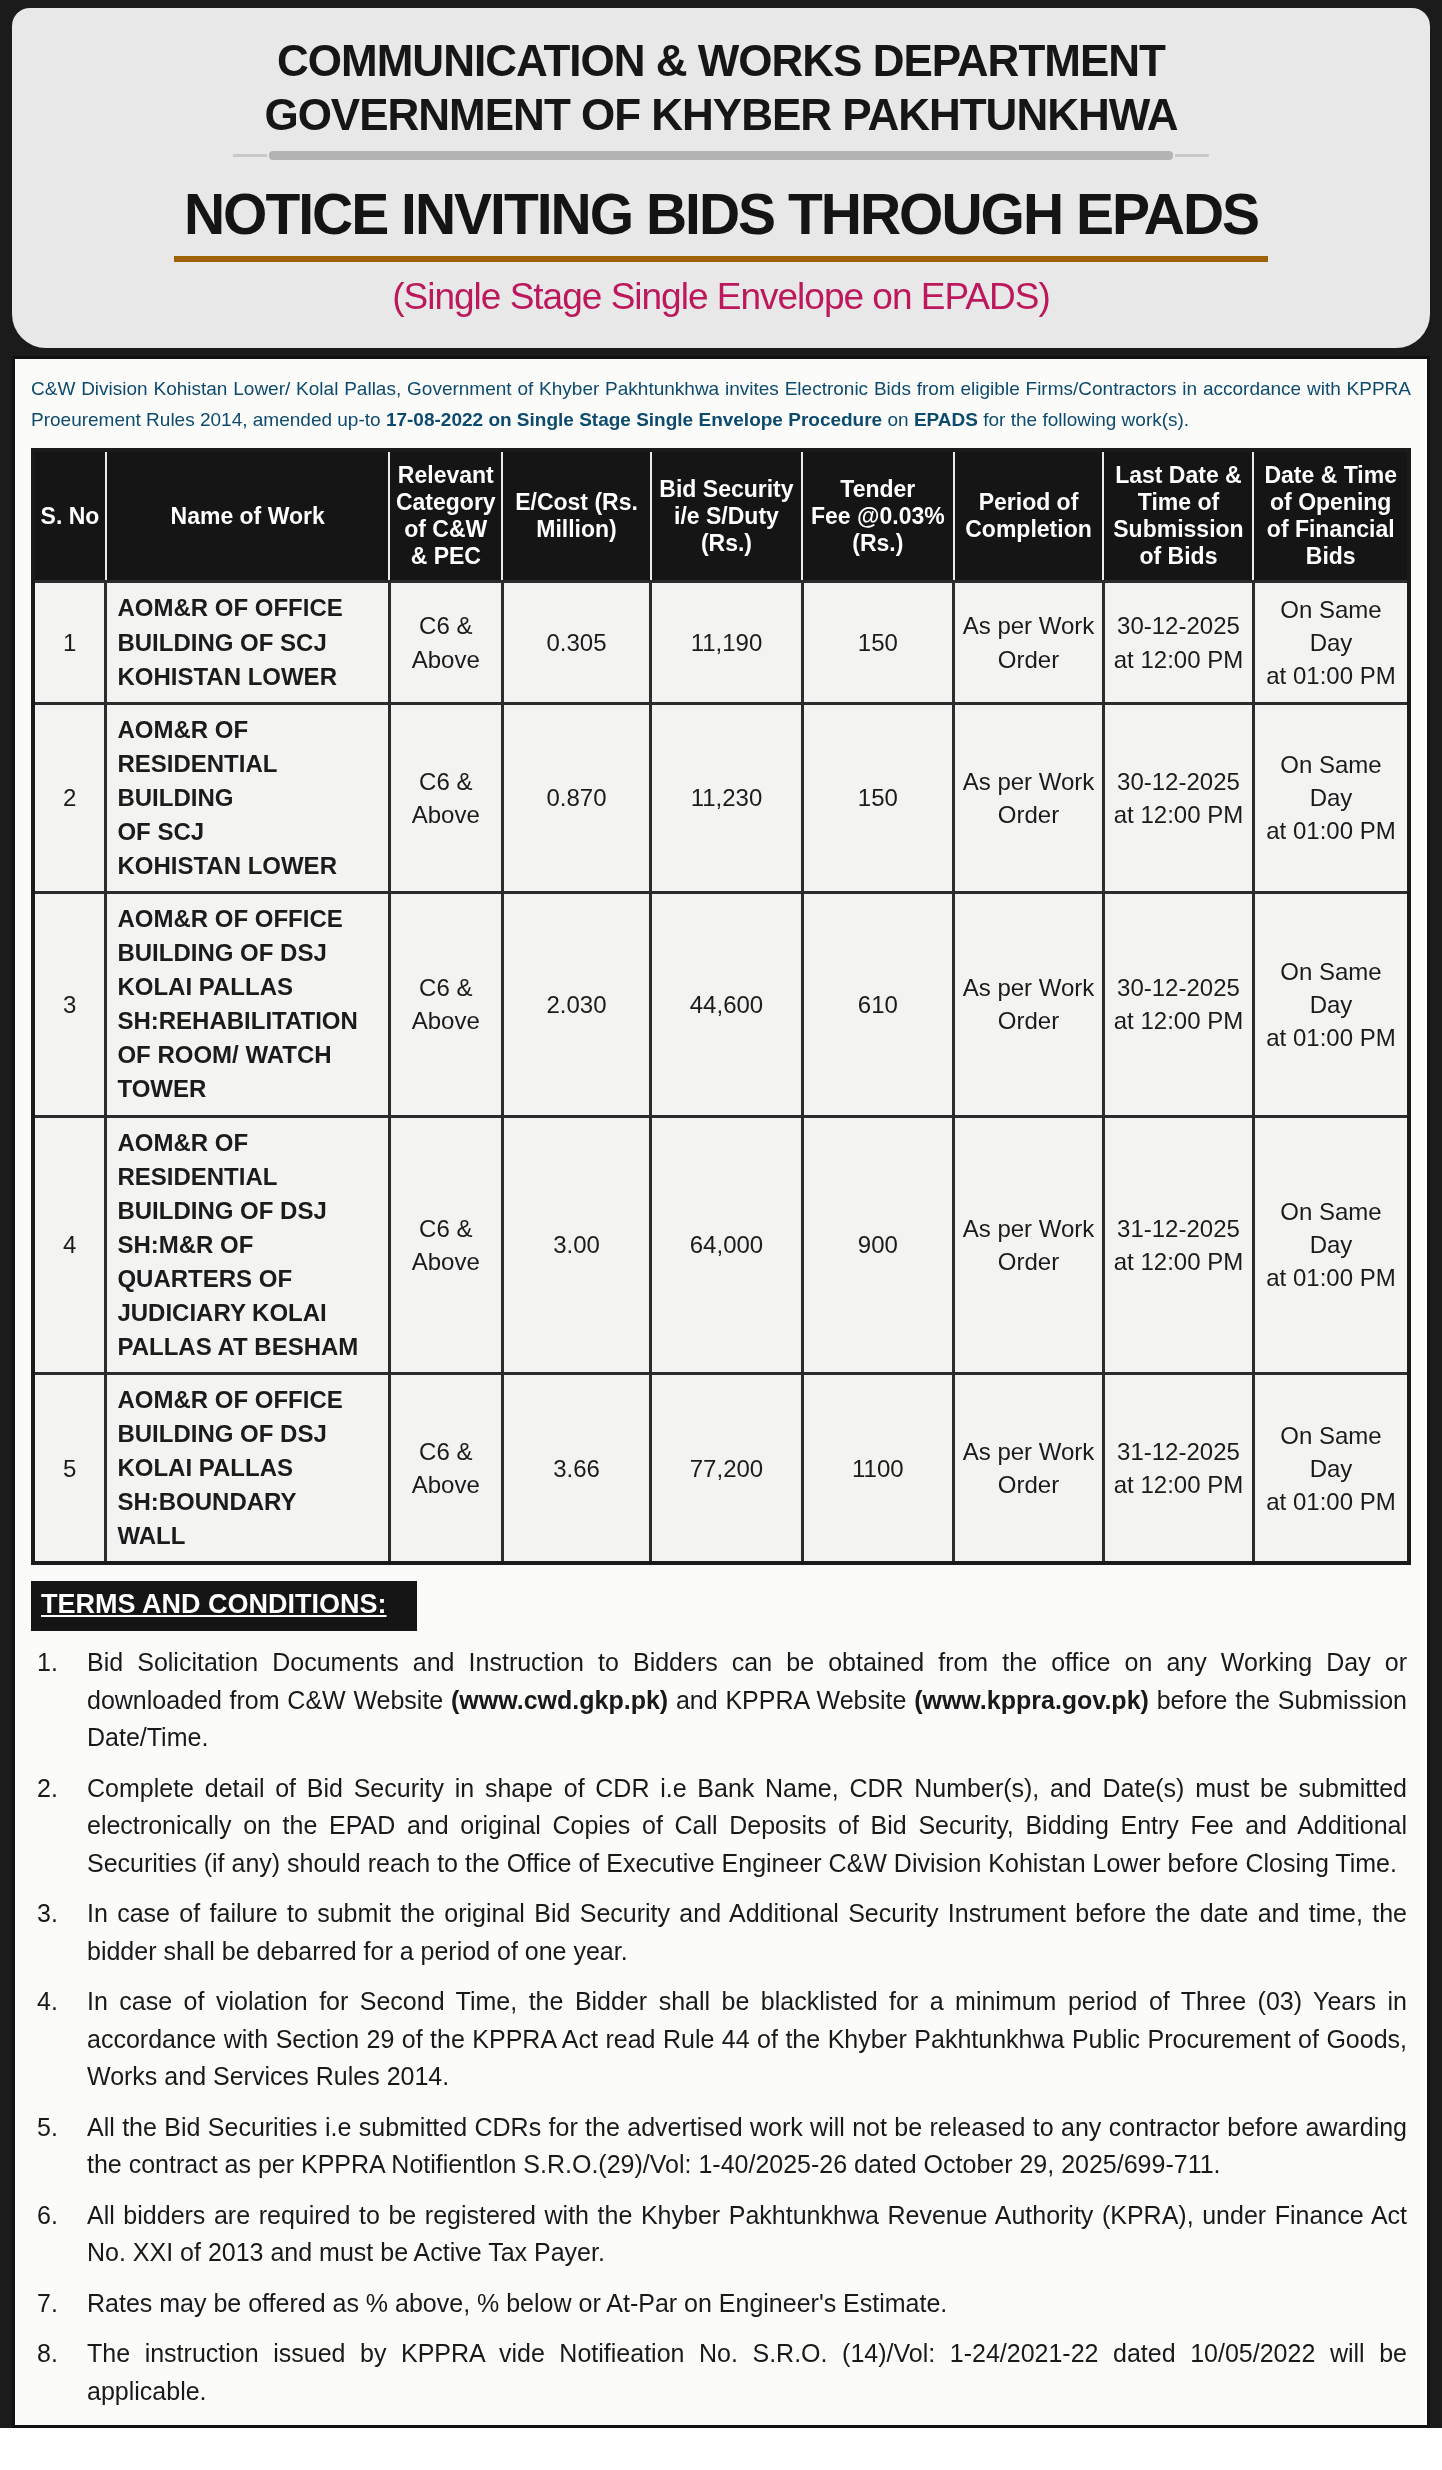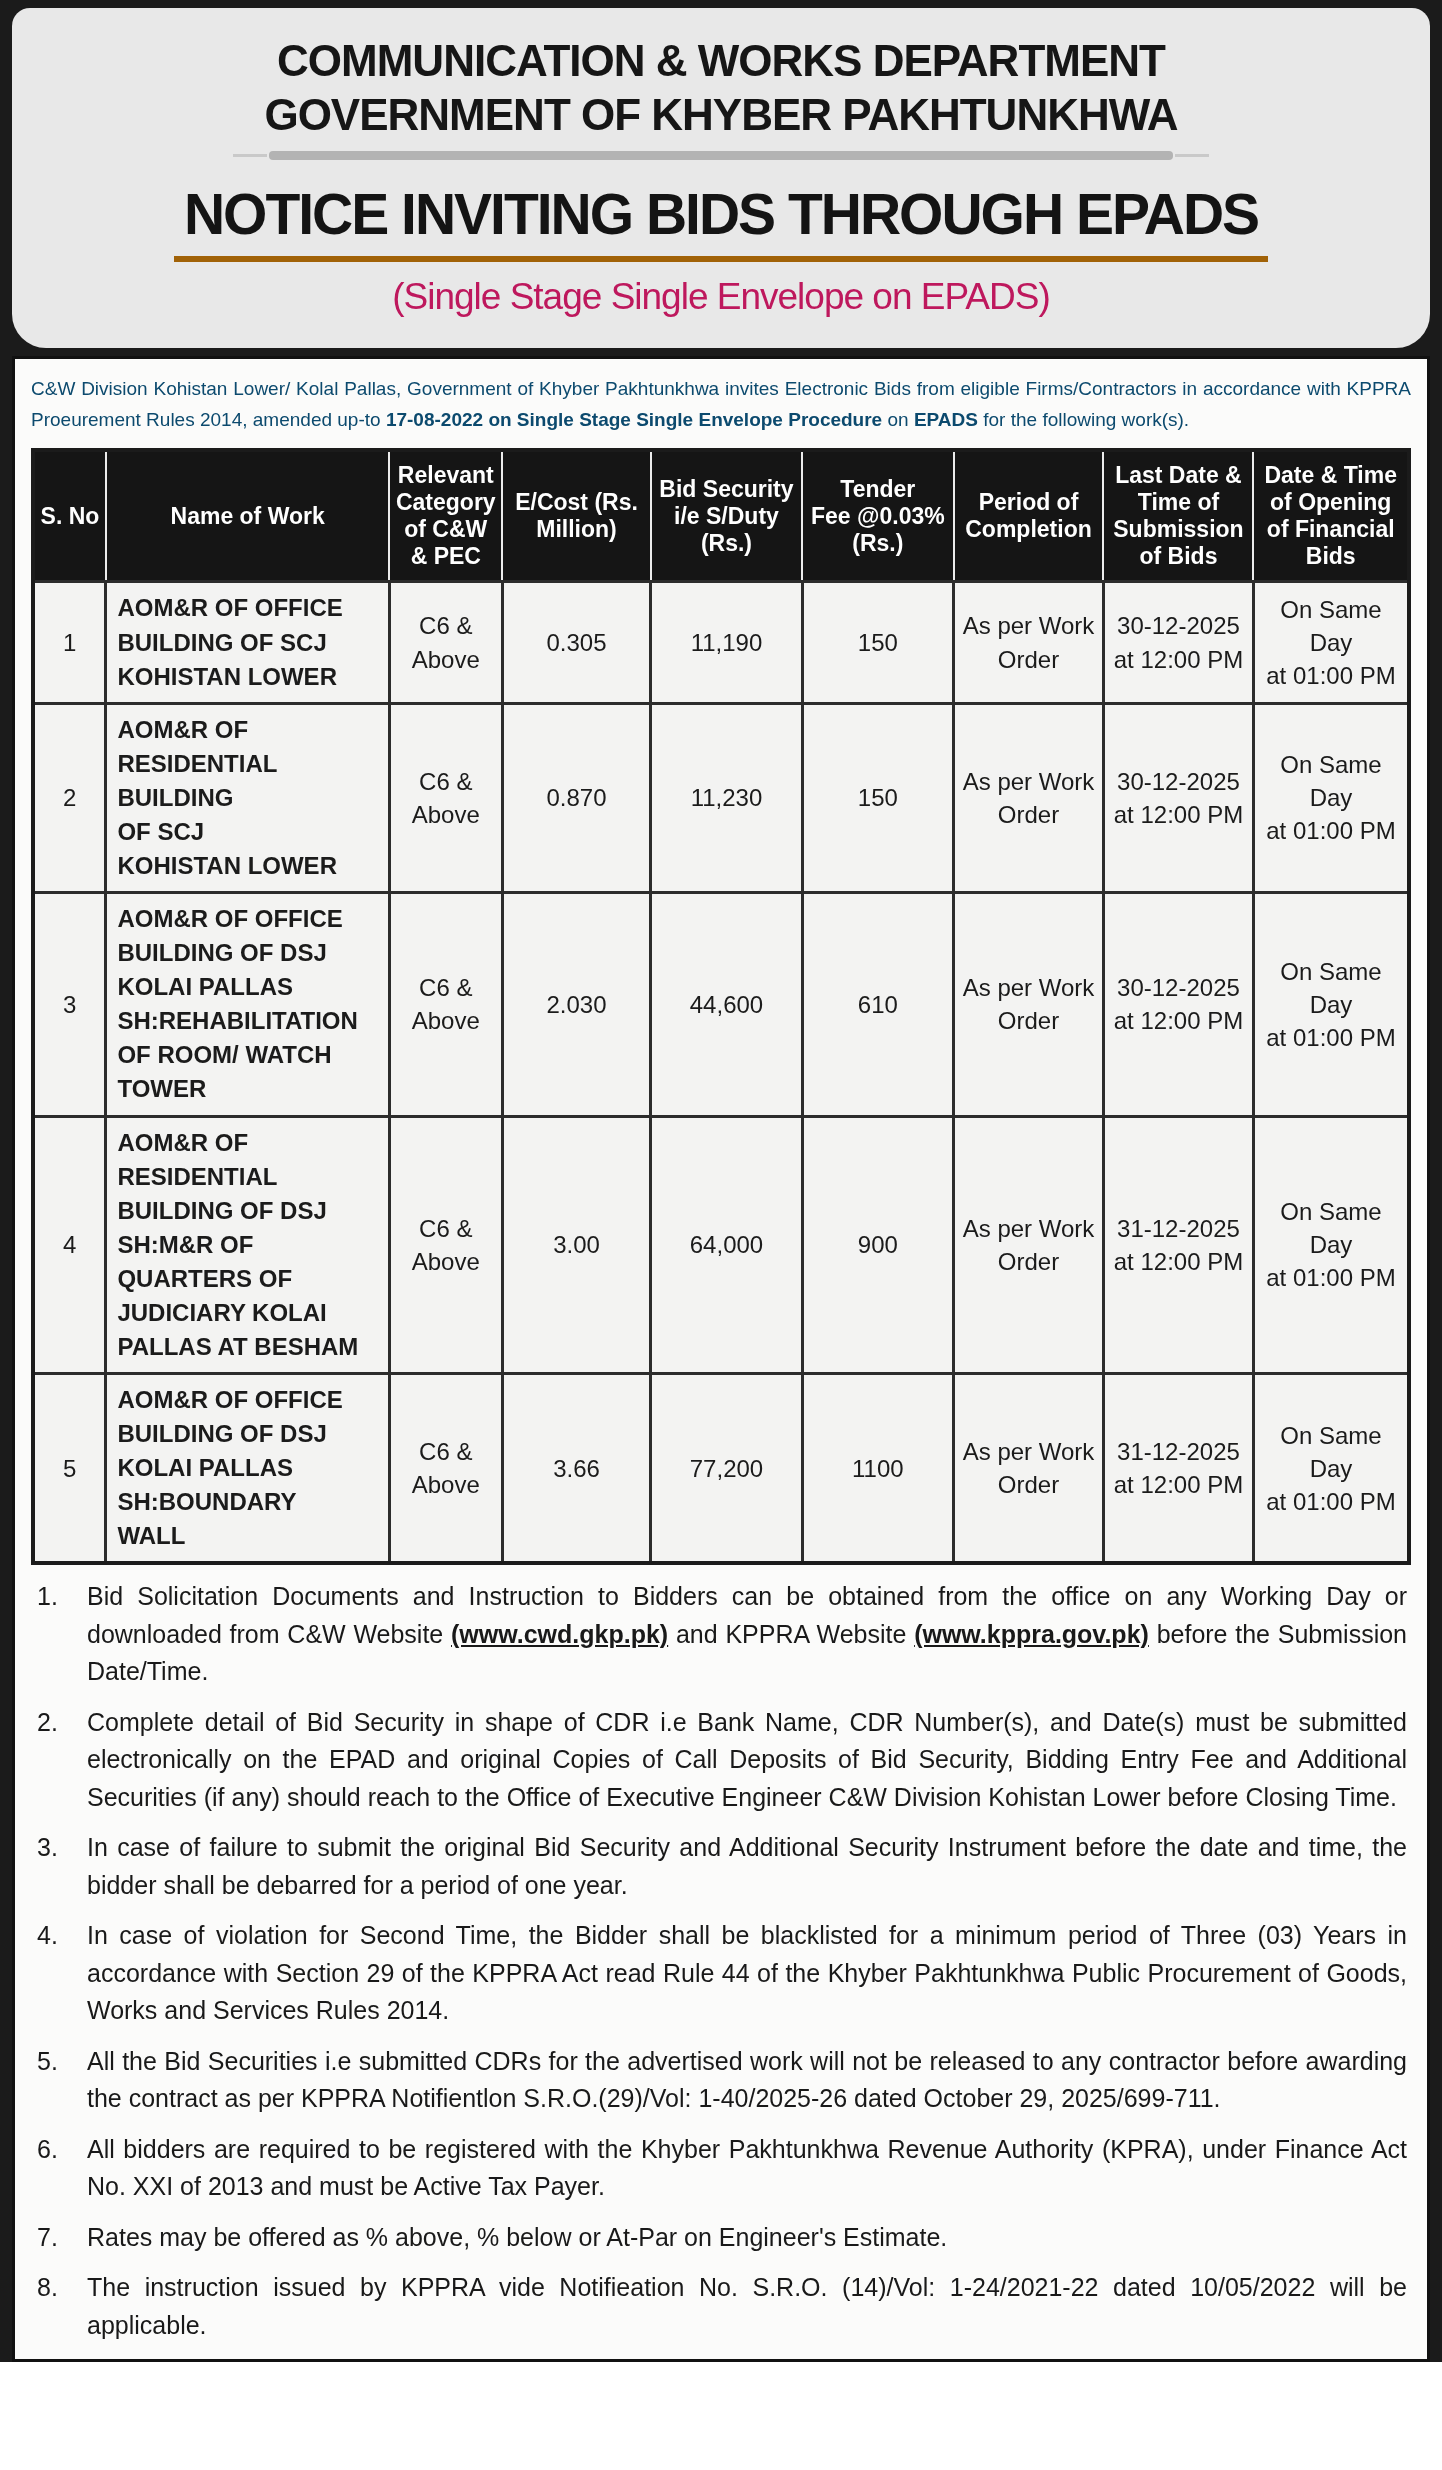--- a/index.html
+++ b/index.html
@@ -36,21 +36,21 @@
 
   
   .body-box {
     background: #fbfbfa;
     border: 3px solid #111;
     margin-top: 8px;
     padding: 14px 16px 0 16px;
   }
   .intro { font-size: 19px; line-height: 1.66; text-align: justify; color: #0c4a6e; }
   .bold { font-weight: bold; }
-  .ul { text-decoration: underline; }
+  .ul { }
 
   
   table.bids { width: 100%; border-collapse: collapse; margin-top: 12px; border: 4px solid #1b1b1b; table-layout: fixed; }
   table.bids th {
     background: #151515; color: #ffffff;
     font-weight: bold; font-size: 23px; line-height: 1.18;
     border: 2px solid #ececec;
     white-space: pre-line;
     padding: 10px 2px; vertical-align: middle; text-align: center;
   }
@@ -234,20 +234,23 @@
           <td>31-12-2025
 at 12:00 PM</td>
           <td>On Same
 Day
 at 01:00 PM</td>
         </tr>
       </tbody>
     </table>
 
     
+    <div class="tc-head">
+      <span>TERMS AND CONDITIONS:</span>
+    </div>
 
     <div class="terms">
       <div class="term">
         <div class="t-num">1.</div>
         <div class="t-text">
           <span>Bid Solicitation Documents and Instruction to Bidders can be obtained from the office on any Working Day or downloaded from C&amp;W Website </span><span class="bold ul">(www.cwd.gkp.pk)</span><span> and KPPRA Website </span><span class="bold ul">(www.kppra.gov.pk)</span><span> before the Submission Date/Time.</span>
         </div>
       </div>
       <div class="term">
         <div class="t-num">2.</div>

